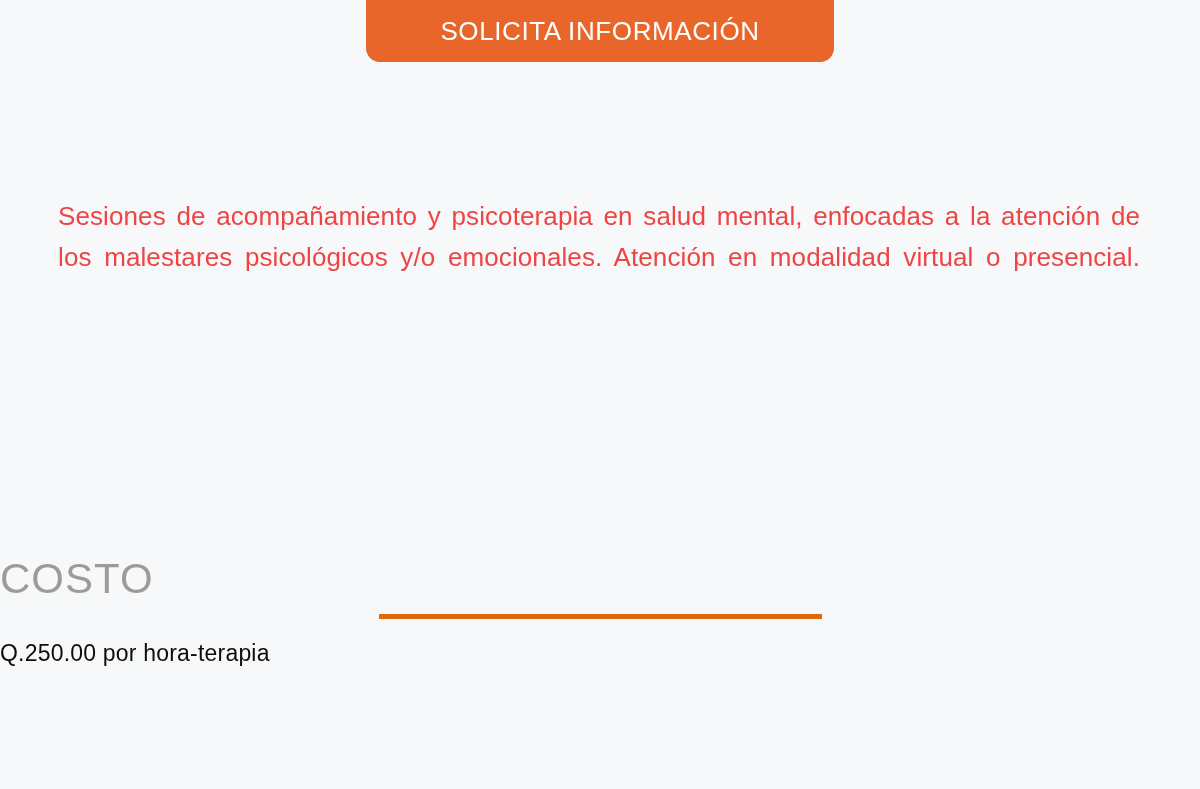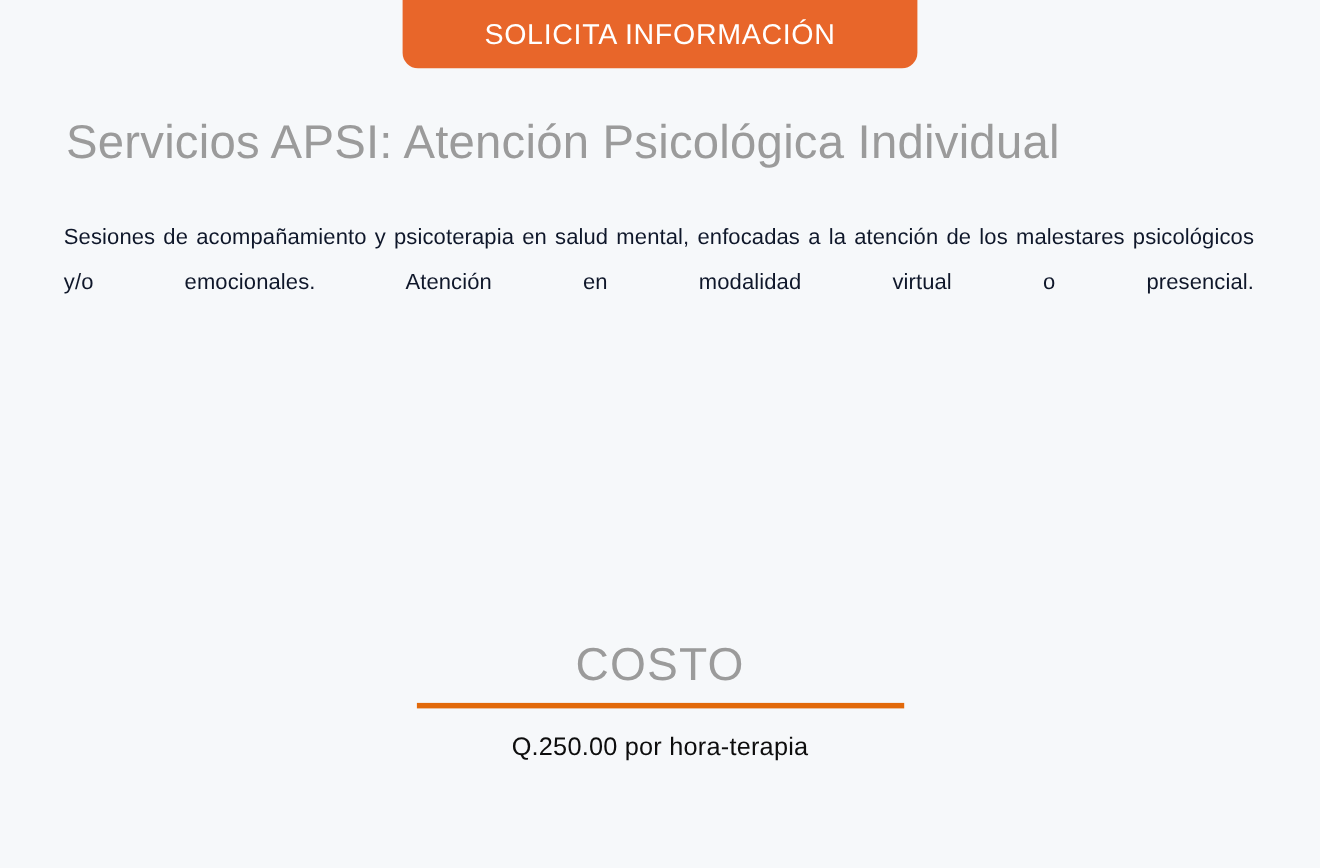--- a/index.html
+++ b/index.html
@@ -68,43 +68,43 @@
     white-space: nowrap;
   }
 
   
   .lead-paragraph {
     position: absolute;
     left: 58px;
     top: 196px;
     width: 1082px;
     margin: 0;
-    color: #0f172a;
+    color: #ef4444;
     font-family: "Liberation Sans", sans-serif;
-    font-size: 20px;
+    font-size: 26px;
     font-weight: 400;
     line-height: 41px;
     text-align: justify;
     text-justify: inter-word;
     letter-spacing: 0.1px;
   }
   .lead-paragraph::after {
     content: "";
     display: inline-block;
     width: 100%;
     height: 0;
   }
 
   
   .cost-block {
     position: absolute;
     left: 0;
-    top: 578px;
+    top: 553px;
     width: 1200px;
-    text-align: center;
+    text-align: left;
   }
   .cost-label {
     margin: 0;
     color: #9b9b9b;
     font-family: "Liberation Sans", sans-serif;
     font-size: 42px;
     font-weight: 300;
     letter-spacing: 1px;
     line-height: 52px;
   }
@@ -128,21 +128,20 @@
 </style>
 </head>
 <body>
 
 <div class="page">
 
   <div class="cta-wrap">
     <button class="cta-button">SOLICITA INFORMACIÓN</button>
   </div>
 
-  <h1 class="page-title">Servicios APSI: Atención Psicológica Individual</h1>
 
   <p class="lead-paragraph">Sesiones de acompañamiento y psicoterapia en salud mental, enfocadas a la atención de los malestares psicológicos y/o emocionales. Atención en modalidad virtual o presencial.</p>
 
   <div class="cost-block">
     <div class="cost-label">COSTO</div>
     <hr class="cost-divider">
     <div class="cost-amount">Q.250.00 por hora-terapia</div>
   </div>
 
 </div>

